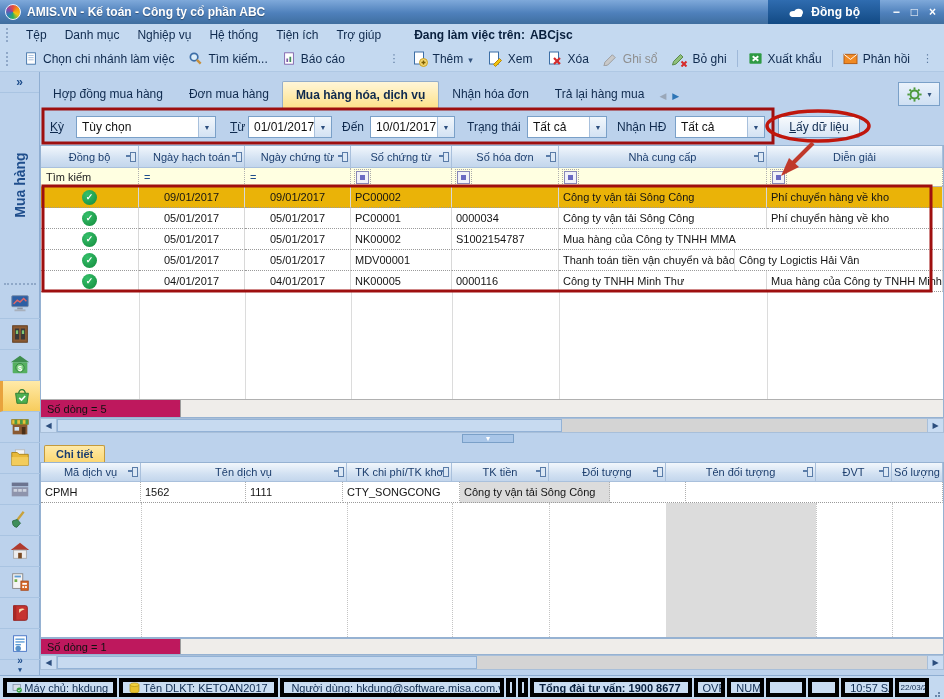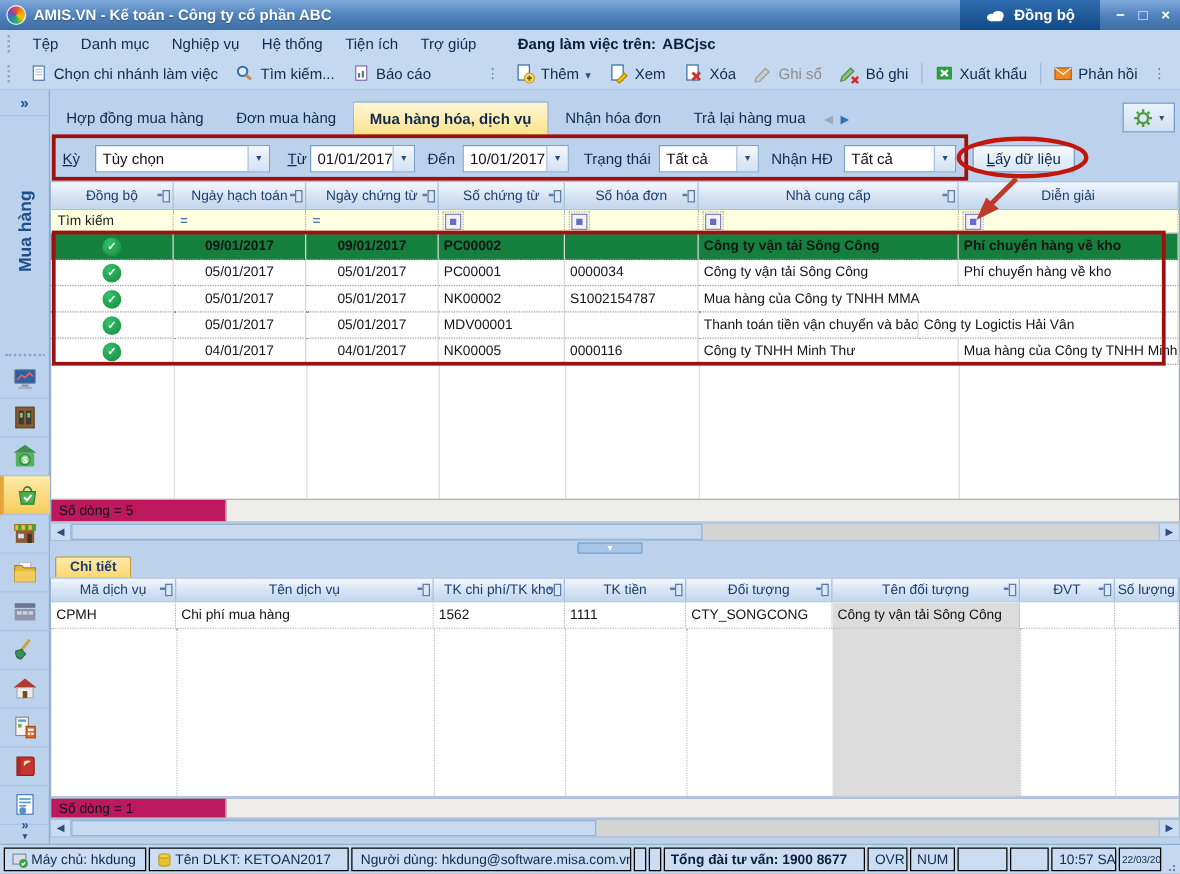--- a/index.html
+++ b/index.html
@@ -92,21 +92,21 @@
   .pin::after { content:""; position:absolute; left:4px; top:0; width:4px; height:8px;
     border:1px solid #5A7CA8; background:#DCE8F5; }
   .srow { display:flex; height:19px; background:#FFFFE1; border-bottom:1px solid #B8B8B8; }
   .scell { display:flex; align-items:center; padding-left:5px; border-right:1px dotted #B0B0B0;
     overflow:hidden; color:#222; cursor:text; }
   .eq { color:#1F4E8C; }
   .cbx { display:inline-block; width:13px; height:13px; border:1px solid #8888B8; background:#F2F2F8;
     position:relative; outline:1px dotted #AAA; outline-offset:1px; cursor:pointer; }
   .cbx::after { content:""; position:absolute; left:3px; top:3px; width:5px; height:5px; background:#6A6AC2; }
   .drow { display:flex; height:21px; background:#fff; cursor:pointer; }
-  .drow.sel { background:#15803d;font-weight:bold; }
+  .drow.sel { background:#eab308; }
   .dcell { display:flex; align-items:center; padding:0 4px; border-right:1px solid #D8D8D8;
     border-bottom:1px dotted #9A9A9A; overflow:hidden; white-space:nowrap; color:#141414; }
   .detail-grid .dcell { border-right:1px dotted #B0B0B0; }
   .c-center { justify-content:center; }
   .gray { background:#DCDCDC; }
   .chk { width:15px; height:15px; border-radius:50%; background:radial-gradient(circle at 35% 30%,#34C06A,#148A3C);
     display:flex; align-items:center; justify-content:center; }
   .chk::after { content:"✓"; color:#fff; font-size:9px; font-weight:bold; }
   .mc0{width:98px} .mc1{width:106px} .mc2{width:106px} .mc3{width:101px} .mc4{width:107px} .mc5{width:208px} .mc6{flex:1}
   .ec0{width:100px} .ec1{width:206px} .ec2{width:105px} .ec3{width:97px} .ec4{width:117px} .ec5{width:150px} .ec6{width:76px} .ec7{flex:1}
@@ -137,21 +137,21 @@
   .split-handle { position:absolute; left:422px; top:1px; width:52px; height:9px; background:#A9C6E8;
     border:1px solid #7AA0C8; display:flex; align-items:center; justify-content:center; cursor:row-resize; }
   .split-handle::after { content:"▾"; color:#fff; font-size:8px; line-height:6px; }
   .detail-tab { position:absolute; top:445px; left:44px; height:17px; padding:0 11px;
     background:linear-gradient(#FFEAA8,#FBD773); border:1px solid #C49A3C; border-bottom:none;
     border-radius:2px 2px 0 0; display:flex; align-items:center; font-weight:bold; color:#1C3E6E; cursor:pointer; }
 
   
   .statusbar { position:absolute; bottom:0; left:0; width:944px; height:24px; background:#C4D9F0;
     border-top:1px solid #8FAED2; display:flex; align-items:center; gap:2px; padding:0 3px; color:#0F2A4E; }
-  .stcell { height:19px; border:1px solid #000000; background:#CADDF2; display:flex; align-items:center;
+  .stcell { height:19px; border:4px solid #000000; background:#CADDF2; display:flex; align-items:center;
     gap:2px; padding:0 5px; white-space:nowrap; overflow:hidden; }
   .stcell.bold { font-weight:bold; color:#081F3D; }
   .w-server{width:116px} .w-db{width:162px} .w-user{width:228px} .w-tiny{width:10px; padding:0}
   .w-hot{width:164px} .w-ovr{width:32px} .w-num{width:37px} .w-e1{width:40px} .w-e2{width:32px}
   .w-time{width:52px} .w-date{width:35px; font-size:8px; line-height:8px; word-break:break-all; padding:0 2px;}
   .rgrip { width:8px; height:8px; margin-left:2px; align-self:flex-end;
     background:radial-gradient(circle 1px at 6px 2px,#6A86A8 99%,transparent),
                radial-gradient(circle 1px at 3px 5px,#6A86A8 99%,transparent),
                radial-gradient(circle 1px at 6px 5px,#6A86A8 99%,transparent); }
 
@@ -608,21 +608,20 @@
       <div class="hcell ec6">
           <span>ĐVT</span>
           <span class="pin"></span>
         </div>
       <div class="hcell ec7">
           <span>Số lượng</span>
         </div>
     </div>
     <div class="drow">
       <div class="dcell ec0">CPMH</div>
-      <div class="dcell ec1">Chi phí mua hàng</div>
       <div class="dcell ec2">1562</div>
       <div class="dcell ec3">1111</div>
       <div class="dcell ec4">CTY_SONGCONG</div>
       <div class="dcell ec5 gray">Công ty vận tải Sông Công</div>
       <div class="dcell ec6"></div>
       <div class="dcell ec7"></div>
     </div>
     <div class="fill">
       <span class="grayband"></span>
       <span class="vl dot" style="left:100px"></span>

